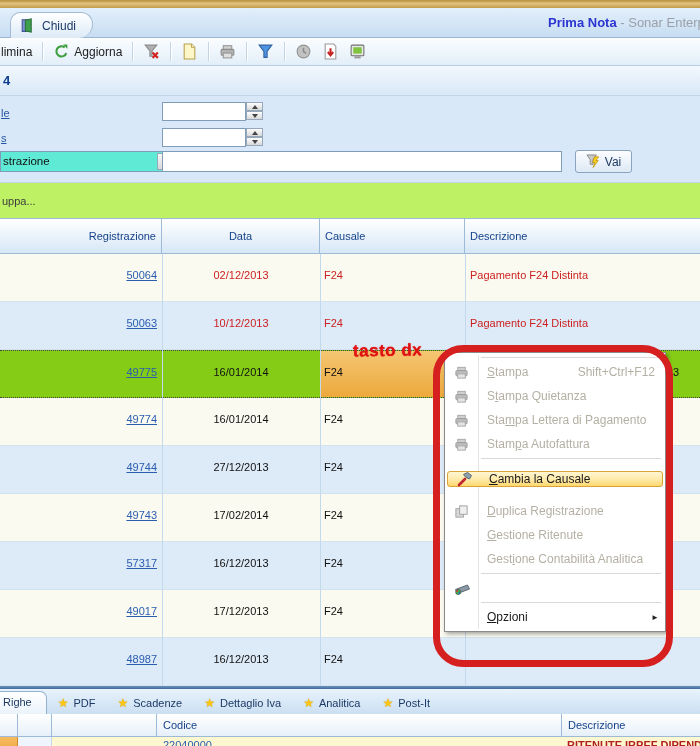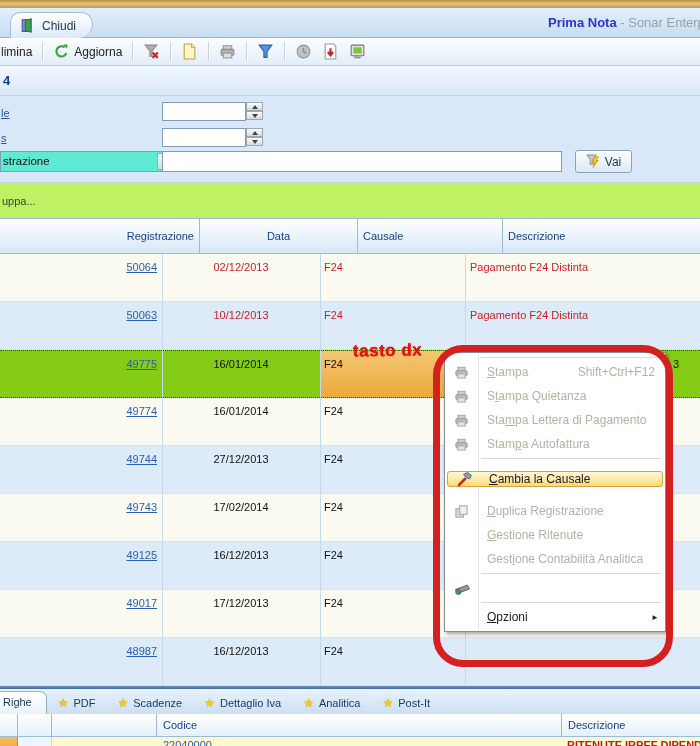--- a/index.html
+++ b/index.html
@@ -47,32 +47,32 @@
     display:flex; align-items:center; justify-content:center; }
   .vai { position:absolute; left:575px; top:54px; width:57px; height:23px;
     background:linear-gradient(#fcfdff,#dde9f5); border:1px solid #8aa4c0; border-radius:3px;
     display:flex; align-items:center; justify-content:center; gap:4px; font-size:12px; color:#1d3a66; }
   .groupbar { position:absolute; left:0; top:182px; width:700px; height:36px; background:#bef264;
     border-top:1px solid #c2d3e5; }
   .groupbar span { position:absolute; left:2px; top:12px; color:#3c3c3c; font-size:11px; }
   
   .ghead { position:absolute; left:0; top:218px; width:700px; height:36px;
     background:linear-gradient(#ffffff,#d6e7f6); border-top:1px solid #9dbbd8; border-bottom:1px solid #9dbbd8; color:#15428b; }
-  .ghead .hc { position:absolute; top:0; height:100%; display:flex; align-items:center; border-right:1px solid #9dbbd8; padding:0 5px;margin-left:38px; }
+  .ghead .hc { position:absolute; top:0; height:100%; display:flex; align-items:center; border-right:1px solid #9dbbd8; padding:0 5px; }
   .hc.h1 { left:0; width:162px; justify-content:flex-end; }
   .hc.h2 { left:162px; width:158px; justify-content:center; }
   .hc.h3 { left:320px; width:145px; }
   .hc.h4 { left:465px; width:235px; border-right:none; }
   .gbody { position:absolute; left:0; top:254px; width:700px; height:432px; background:#fff; }
   .vline { position:absolute; top:0; width:1px; height:432px; background:#c5d9ec; pointer-events:none; z-index:5; }
   .grow { position:relative; width:700px; height:48px; border-bottom:1px solid #d2e2f0; }
   .grow.cream { background:#fbfaf0; }
   .grow.blue  { background:#ddeaf8; }
   .grow.sel   { background:#84cc16; border-top:1px dotted #444; border-bottom:1px dotted #444; }
-  .grow span, .grow a { position:absolute; top:7px; font-size:11px; }
+  .grow span, .grow a { position:absolute; top:15px; font-size:11px; }
   .reg { left:0; width:157px; text-align:right; color:#2a5db0; }
   .gdate { left:162px; width:158px; text-align:center; color:#111; }
   .gcau { left:324px; color:#111; }
   .gdesc { left:470px; color:#111; }
   .grow.red .gdate, .grow.red .gcau, .grow.red .gdesc { color:#cc1f1f; }
   .focus-cell { position:absolute; left:321px; top:0; width:144px; height:46px;
     background:linear-gradient(#f5c672,#eca93c); }
   .gfrag { left:673px; color:#111; }
   
   .splitter { position:absolute; left:0; top:686px; width:700px; height:3px;
@@ -293,21 +293,21 @@
       <a class="reg">49744</a>
       <span class="gdate">27/12/2013</span>
       <span class="gcau">F24</span>
     </div>
     <div class="grow cream">
       <a class="reg">49743</a>
       <span class="gdate">17/02/2014</span>
       <span class="gcau">F24</span>
     </div>
     <div class="grow blue">
-      <a class="reg">49125</a>
+      <a class="reg">57317</a>
       <span class="gdate">16/12/2013</span>
       <span class="gcau">F24</span>
     </div>
     <div class="grow cream">
       <a class="reg">49017</a>
       <span class="gdate">17/12/2013</span>
       <span class="gcau">F24</span>
     </div>
     <div class="grow blue">
       <a class="reg">48987</a>

